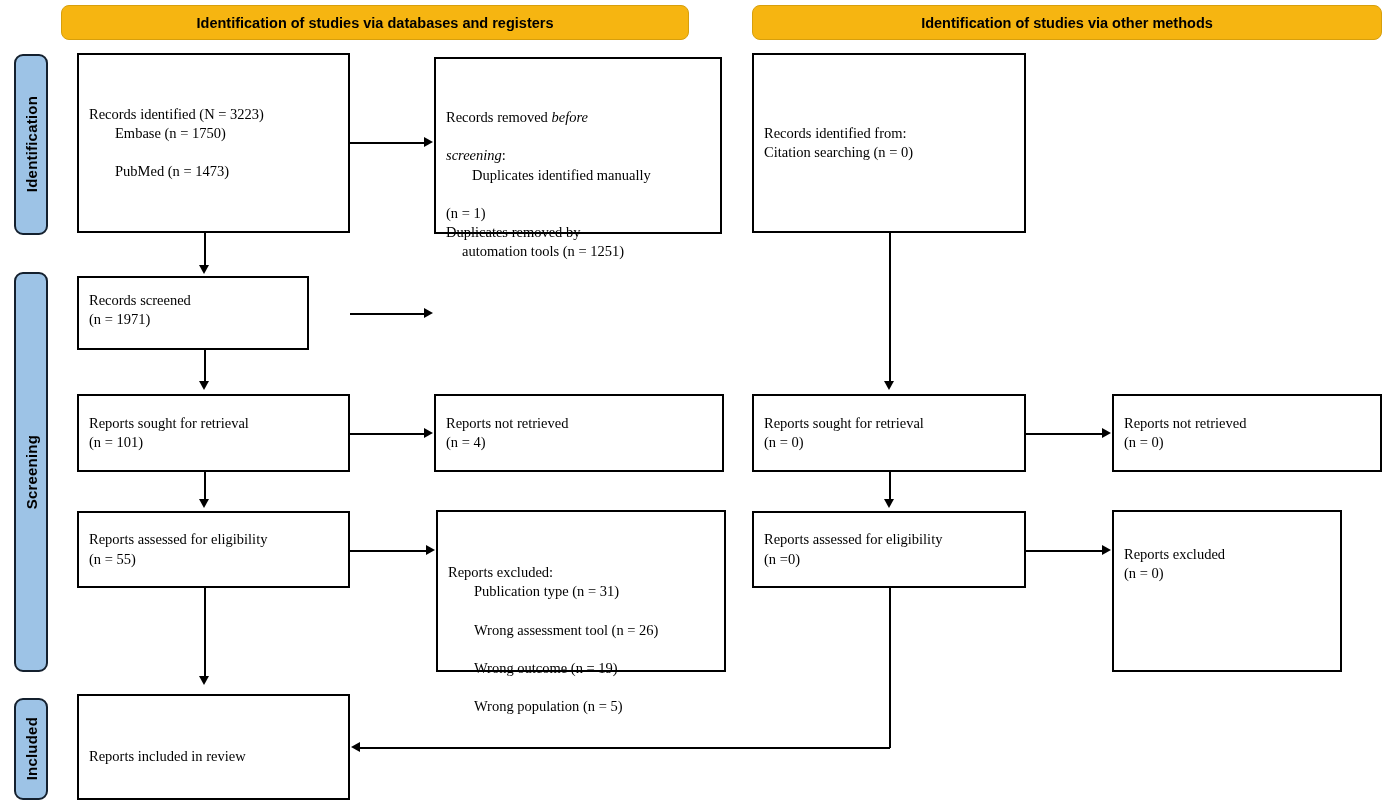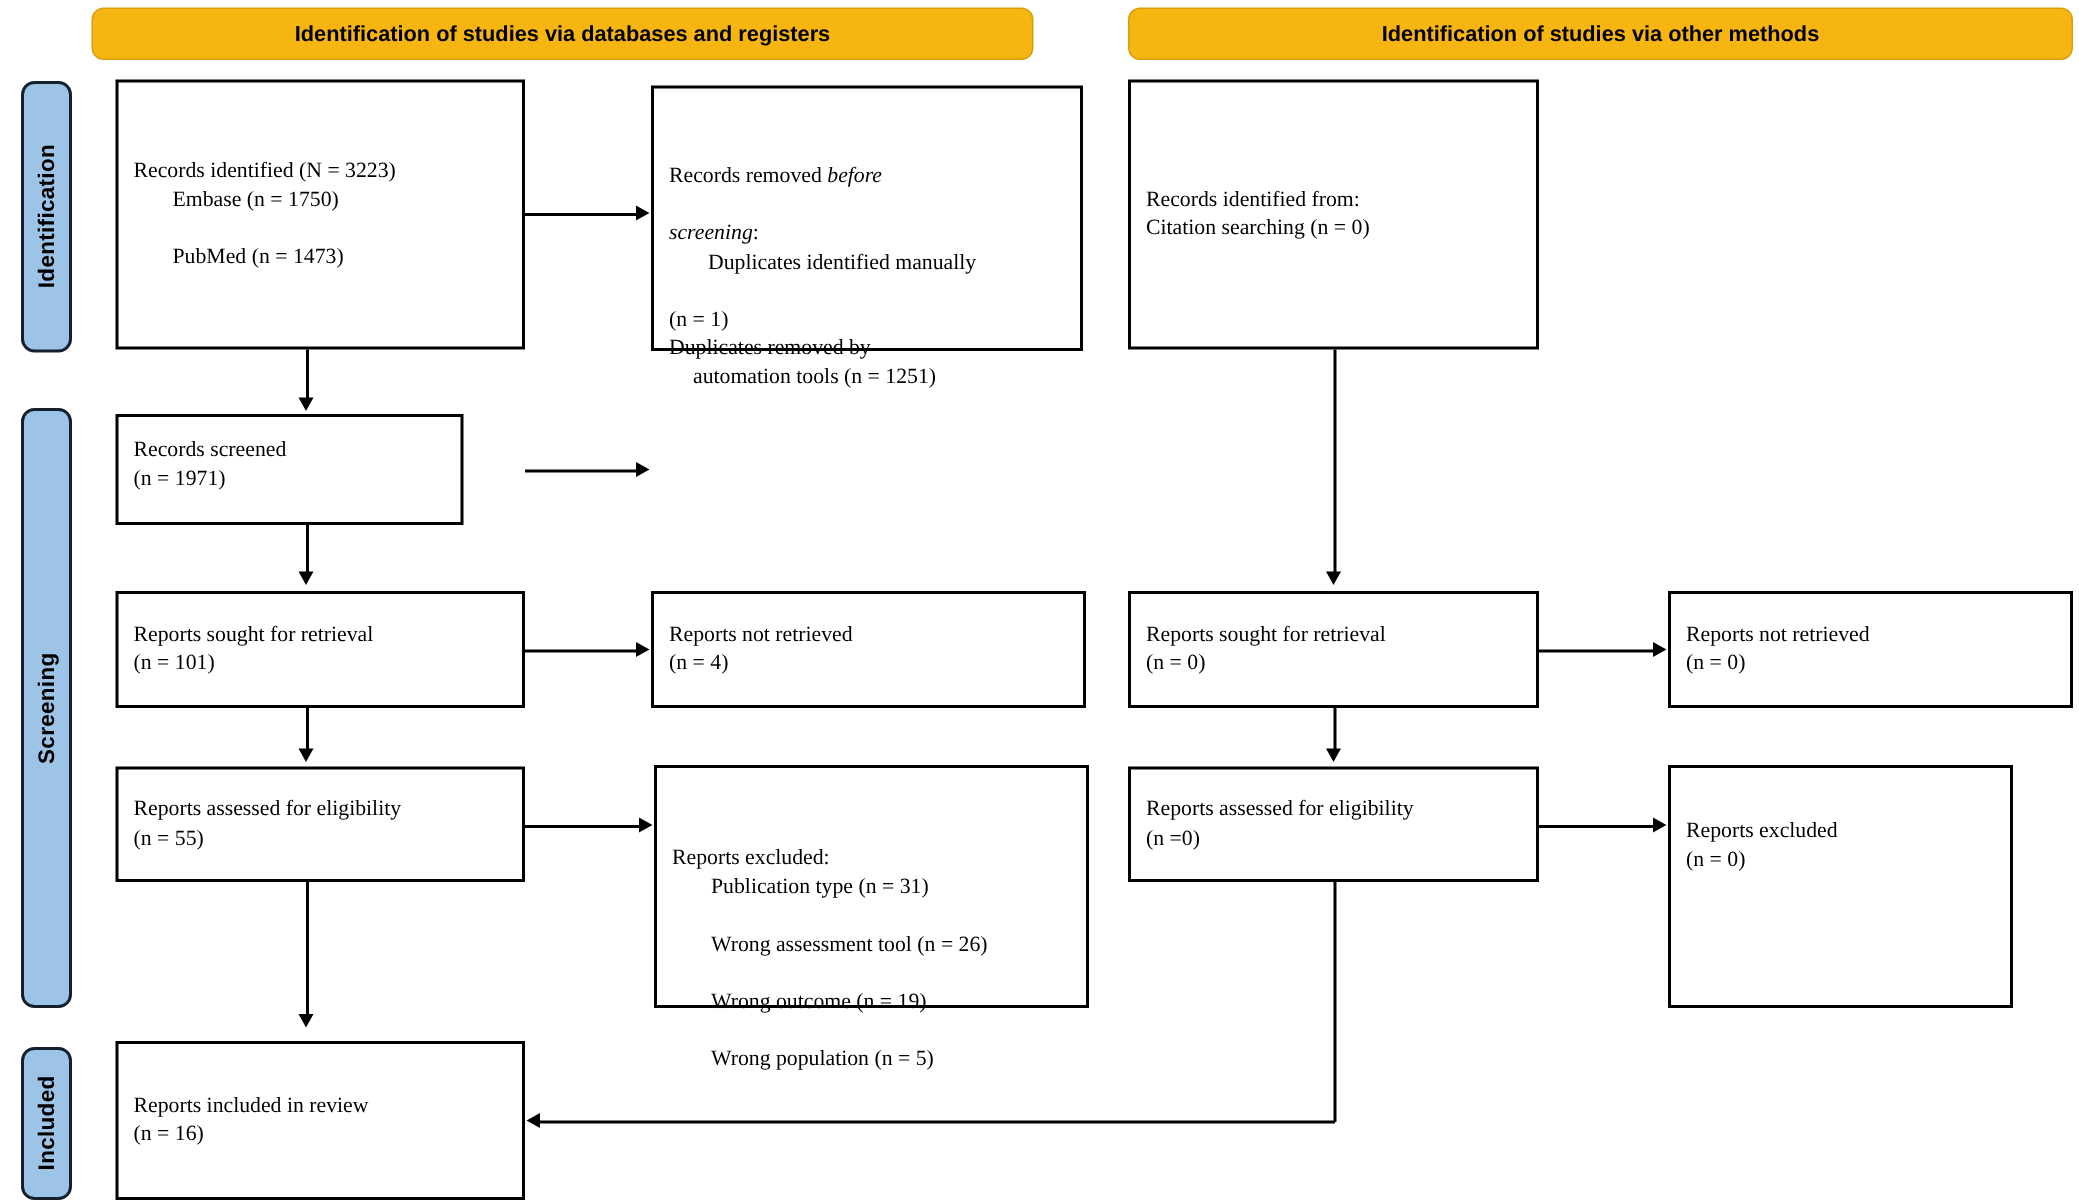--- a/index.html
+++ b/index.html
@@ -183,21 +183,20 @@
       <span class="indent-line">Publication type (n = 31)</span>
       <span class="indent-line">Wrong assessment tool (n = 26)</span>
       <span class="indent-line">Wrong outcome (n = 19)</span>
       <span class="indent-line">Wrong population (n = 5)</span>
     </div>
   </div>
 
   <div class="box" style="left:77px; top:694px; width:273px; height:106px;">
     <div class="box-text">
       <span>Reports included in review</span>
-      <span style="display:block;">(n = 16)</span>
     </div>
   </div>
 
   <div class="box" style="left:752px; top:53px; width:274px; height:180px;">
     <div class="box-text">
       <span>Records identified from:</span>
       <span style="display:block;">Citation searching (n = 0)</span>
     </div>
   </div>
 

